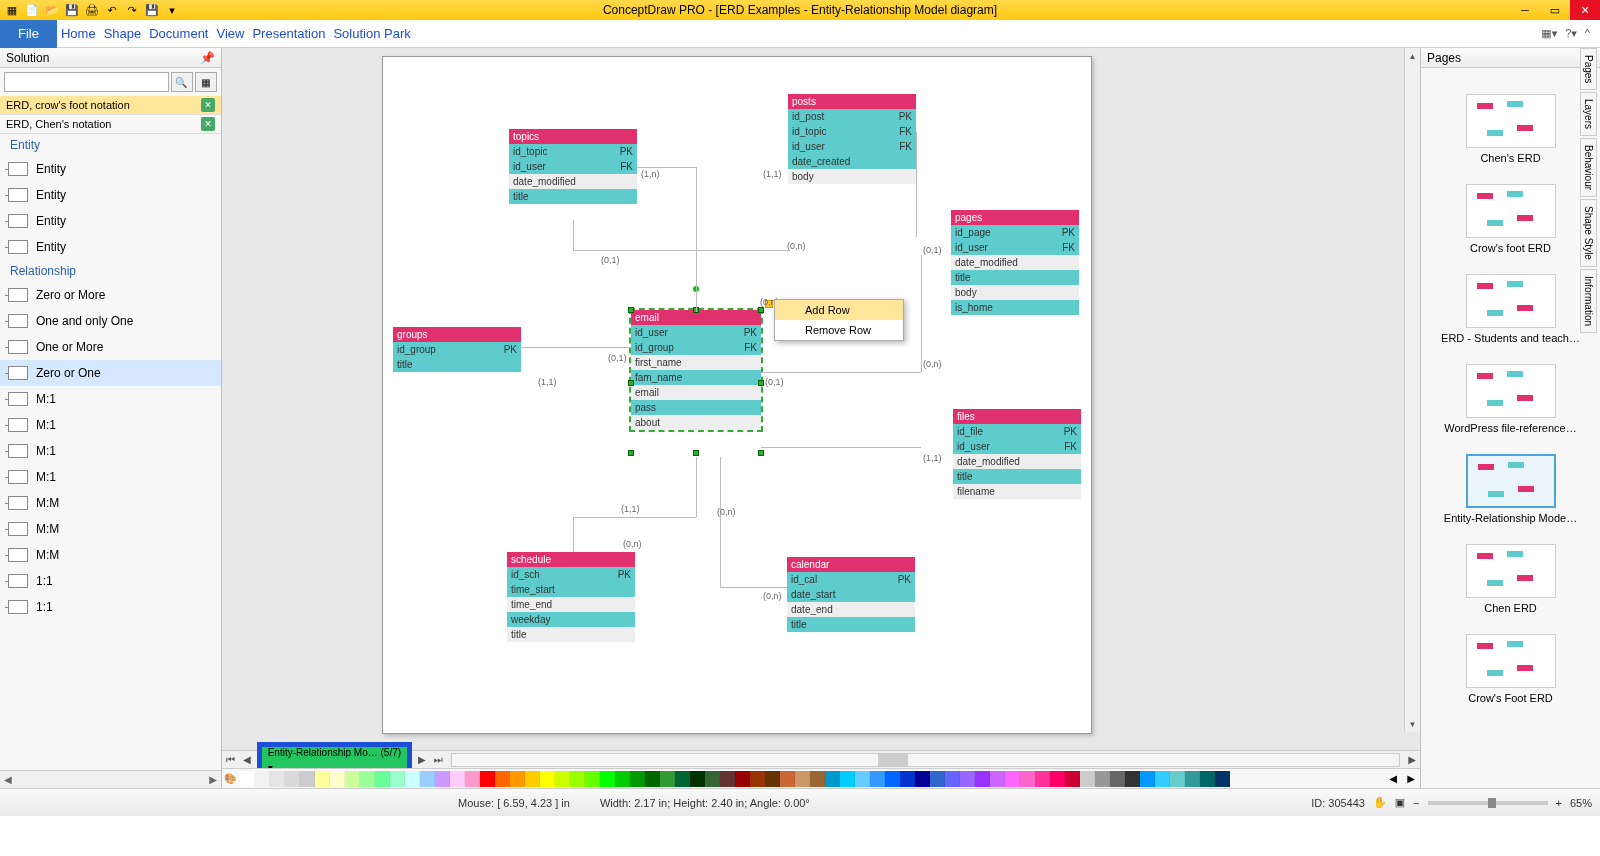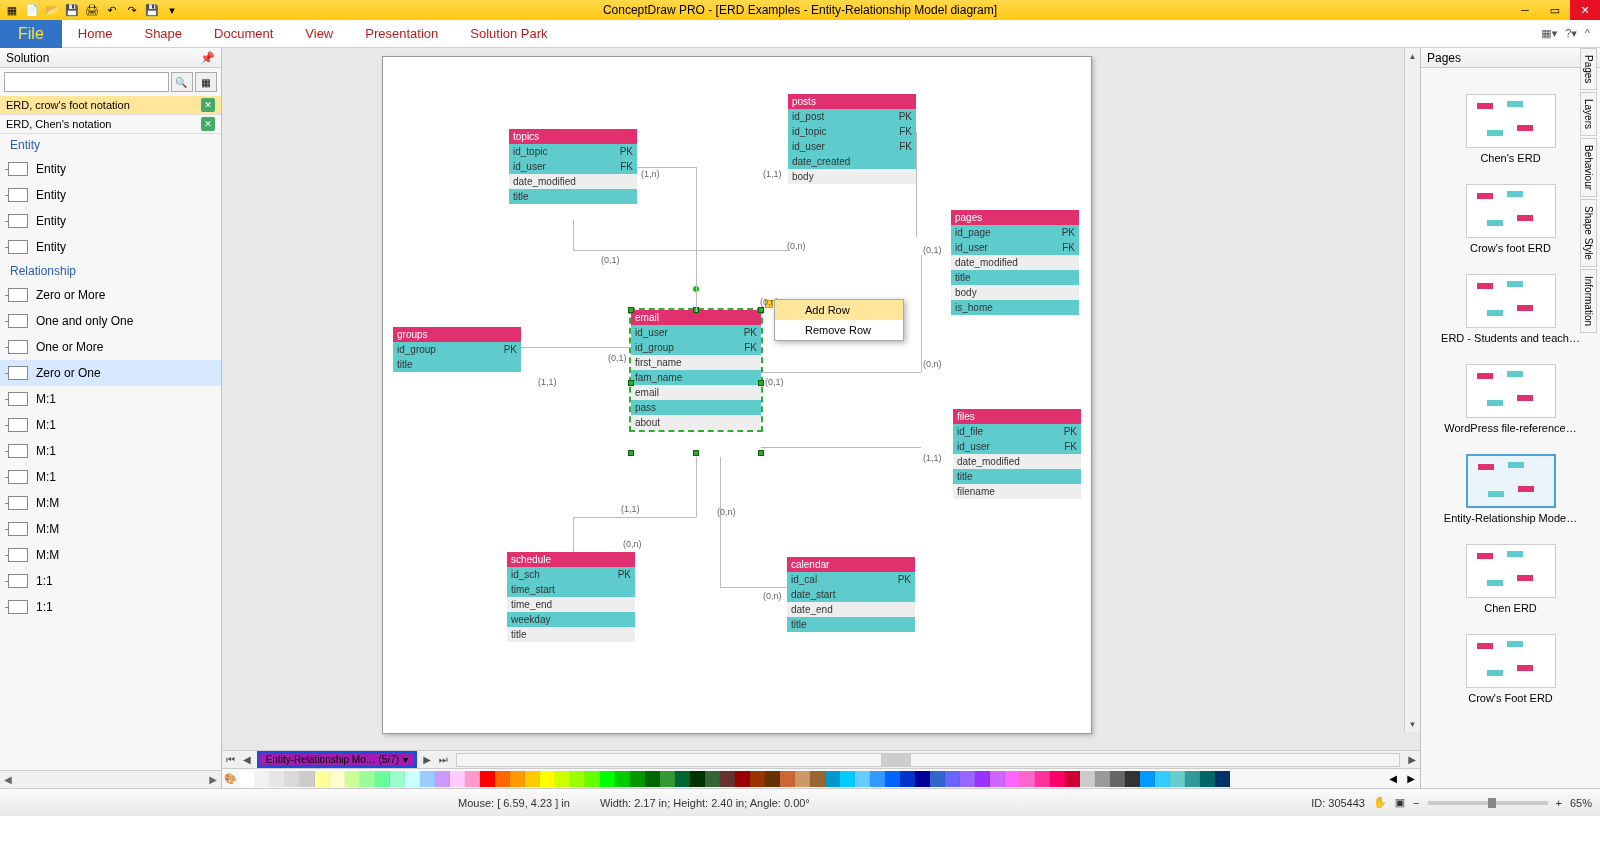--- a/index.html
+++ b/index.html
@@ -9,22 +9,22 @@
 .titlebar { height: 20px; background: linear-gradient(#ffd94a, #ffc812); display: flex; align-items: center; justify-content: space-between; font-size: 12px; }
 .titlebar .qat { display: flex; gap: 4px; padding-left: 4px; }
 .titlebar .qat span { width: 16px; height: 16px; display: inline-flex; align-items: center; justify-content: center; font-size: 11px; }
 .titlebar .title { position: absolute; left: 50%; transform: translateX(-50%); }
 .titlebar .win-controls { display: flex; }
 .titlebar .win-controls .btn { width: 30px; height: 20px; display: flex; align-items: center; justify-content: center; font-size: 11px; }
 .titlebar .win-controls .close { background: #e81123; color: #fff; }
 
 
 .ribbon-row { height: 28px; background: #fff; border-bottom: 1px solid #d0d0d0; display: flex; align-items: center; }
-.file-tab { background: #3173c7; color: #fde047; height: 28px; padding: 0 18px; display: flex; align-items: center; font-size: 16px; }
-.ribbon-tab { padding: 0 16px; height: 28px; display: flex; align-items: center; font-size: 13px; color: #b91c1c; }
+.file-tab { background: #3173c7; color: #ffffff; height: 28px; padding: 0 18px; display: flex; align-items: center; font-size: 13px; }
+.ribbon-tab { padding: 0 4px; height: 28px; display: flex; align-items: center; font-size: 13px; color: #1d4ed8; }
 .ribbon-right { margin-left: auto; display: flex; gap: 8px; padding-right: 10px; font-size: 11px; color: #555; }
 
 
 .main { display: flex; height: 740px; }
 
 
 .libraries { width: 222px; border-right: 1px solid #c0c0c0; display: flex; flex-direction: column; background: #f7f7f7; }
 .panel-header { height: 20px; background: linear-gradient(#fafafa,#eee); border-bottom: 1px solid #ccc; display: flex; align-items: center; padding: 0 6px; font-size: 12px; justify-content: space-between; }
 .lib-search { display: flex; padding: 4px; gap: 2px; }
 .lib-search input { flex: 1; border: 1px solid #aaa; height: 20px; font-size: 11px; padding: 0 4px; }
@@ -73,21 +73,21 @@
 .thumb.selected .thumb-box { border: 2px solid #4aa3df; background: #eaf4fb; }
 .thumb .mini { position: absolute; background: #e0316e; }
 
 
 .sidetabs { position: absolute; right: 0; top: 48px; width: 20px; }
 .sidetab { writing-mode: vertical-rl; font-size: 10px; padding: 6px 2px; border: 1px solid #ccc; background: #f5f5f5; margin-bottom: 2px; text-align: center; }
 
 
 .tabbar { height: 18px; background: #f0f0f0; border-top: 1px solid #ccc; display: flex; align-items: center; font-size: 10px; }
 .tabbar .nav { padding: 0 4px; color: #555; }
-.tabbar .page-sel { border: 3px solid #1d4ed8; background: #a21caf; padding: 0 6px; margin: 0 2px; display: flex; gap: 4px; }
+.tabbar .page-sel { border: 5px solid #1d4ed8; background: #22c55e; padding: 0 6px; margin: 0 2px; display: flex; gap: 4px; flex-direction: column; }
 .hscrollbar { flex: 1; height: 14px; background: #f5f5f5; border: 1px solid #ccc; margin: 0 4px; position: relative; }
 .hscrollbar .thumb-bar { position: absolute; left: 45%; width: 30px; height: 100%; background: #ccc; }
 
 
 .palette { height: 20px; display: flex; align-items: center; background: #f7f7f7; border-top: 1px solid #ccc; }
 .pal-btn { width: 18px; height: 18px; display: flex; align-items: center; justify-content: center; font-size: 10px; }
 .swatches { display: flex; flex: 1; }
 .swatch { width: 15px; height: 16px; border-right: 1px solid rgba(0,0,0,.05); }
 
 

